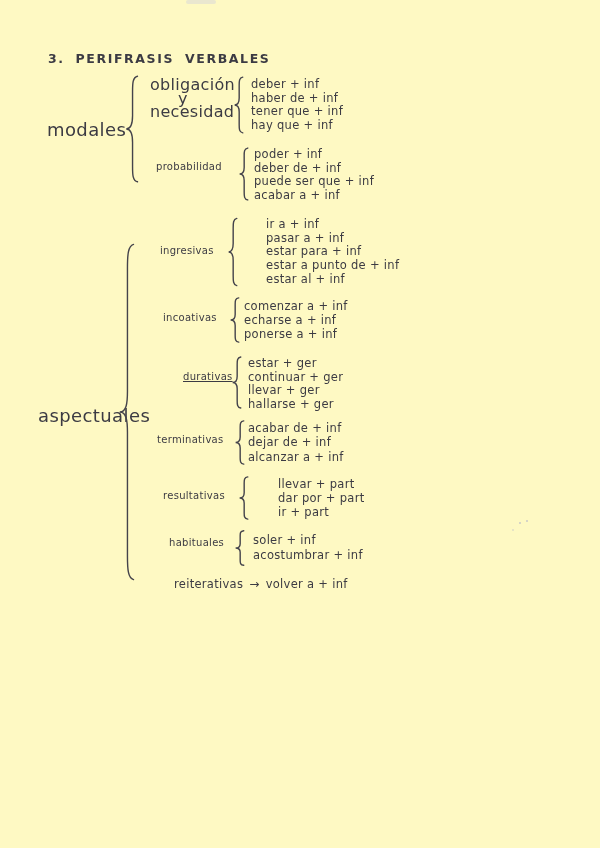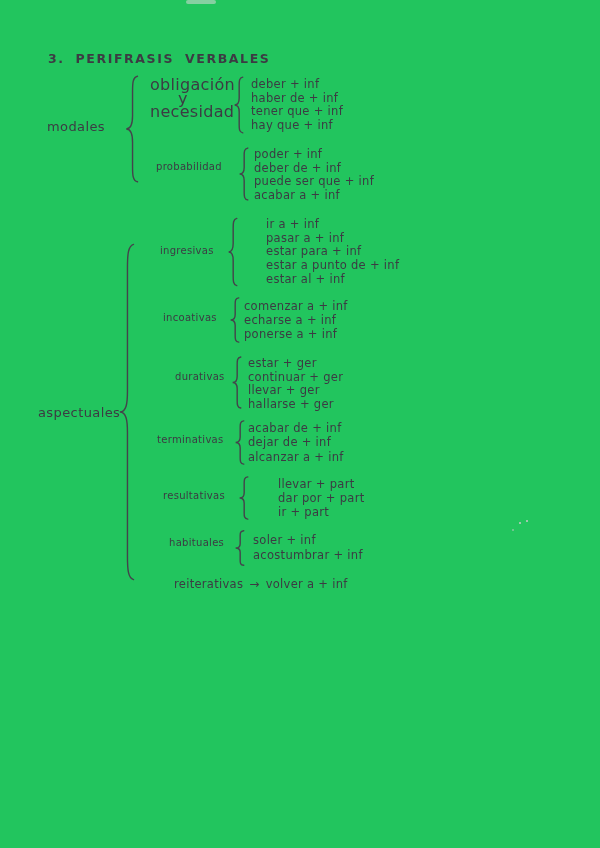--- a/index.html
+++ b/index.html
@@ -1,35 +1,35 @@
 <!DOCTYPE html>
 <html><head>
 <meta charset="utf-8">
 <style>
   html,body{margin:0;padding:0;background:#ffffff;}
   #page{
     position:relative;
     width:600px;height:848px;
-    background:#22c55e;
+    background:#fef9c3;
     overflow:hidden;
     font-family:"DejaVu Sans", sans-serif;
     color:#3c3b43;
   }
   .title{
     position:absolute;
     font-size:12.5px;
     letter-spacing:1.6px;
     word-spacing:5px;
     font-weight:bold;
     color:#3c3b43;
     white-space:nowrap;
   }
   .cat-label{
     position:absolute;
-    font-size:13px;
+    font-size:18px;
     letter-spacing:.4px;
     white-space:nowrap;
   }
   .sub-label{
     position:absolute;
     font-size:10px;
     letter-spacing:.3px;
     white-space:nowrap;
   }
   .sub-label-multi{
@@ -155,21 +155,21 @@
           </svg>
       </div>
       <div class="items" style="left:244px;top:299px;line-height:14.2px;">
         <div>comenzar a + inf</div>
         <div>echarse a + inf</div>
         <div>ponerse a + inf</div>
       </div>
     </div>
 
     <div>
-      <div class="sub-label" style="left:175px;top:371px;">durativas</div>
+      <div class="sub-label" style="left:183px;top:371px;text-decoration:underline;">durativas</div>
       <div class="brace" style="left:231px;top:356px;width:13px;height:53px;">
         <svg viewBox="0 0 20 100" preserveAspectRatio="none">
             <path d="M 15 2 C 9.5 3, 9.5 9, 9.5 16 L 9.5 38 C 9.5 46, 7.5 50, 2.5 50 C 7.5 50, 9.5 54, 9.5 62 L 9.5 84 C 9.5 91, 9.5 97, 15 98" vector-effect="non-scaling-stroke"></path>
           </svg>
       </div>
       <div class="items" style="left:248px;top:357px;">
         <div>estar + ger</div>
         <div>continuar + ger</div>
         <div>llevar + ger</div>
         <div>hallarse + ger</div>

